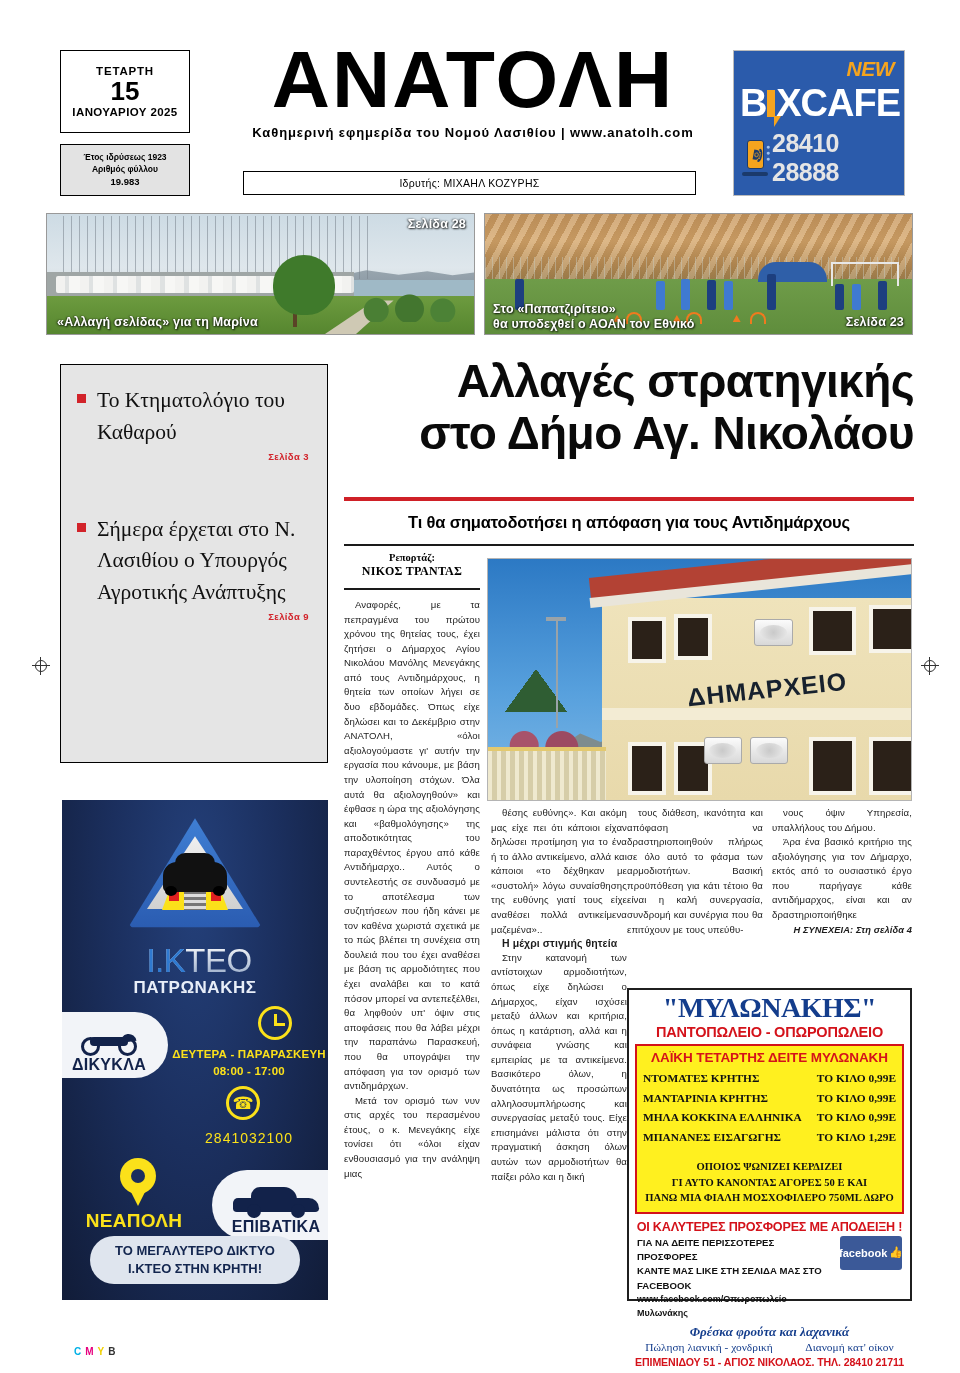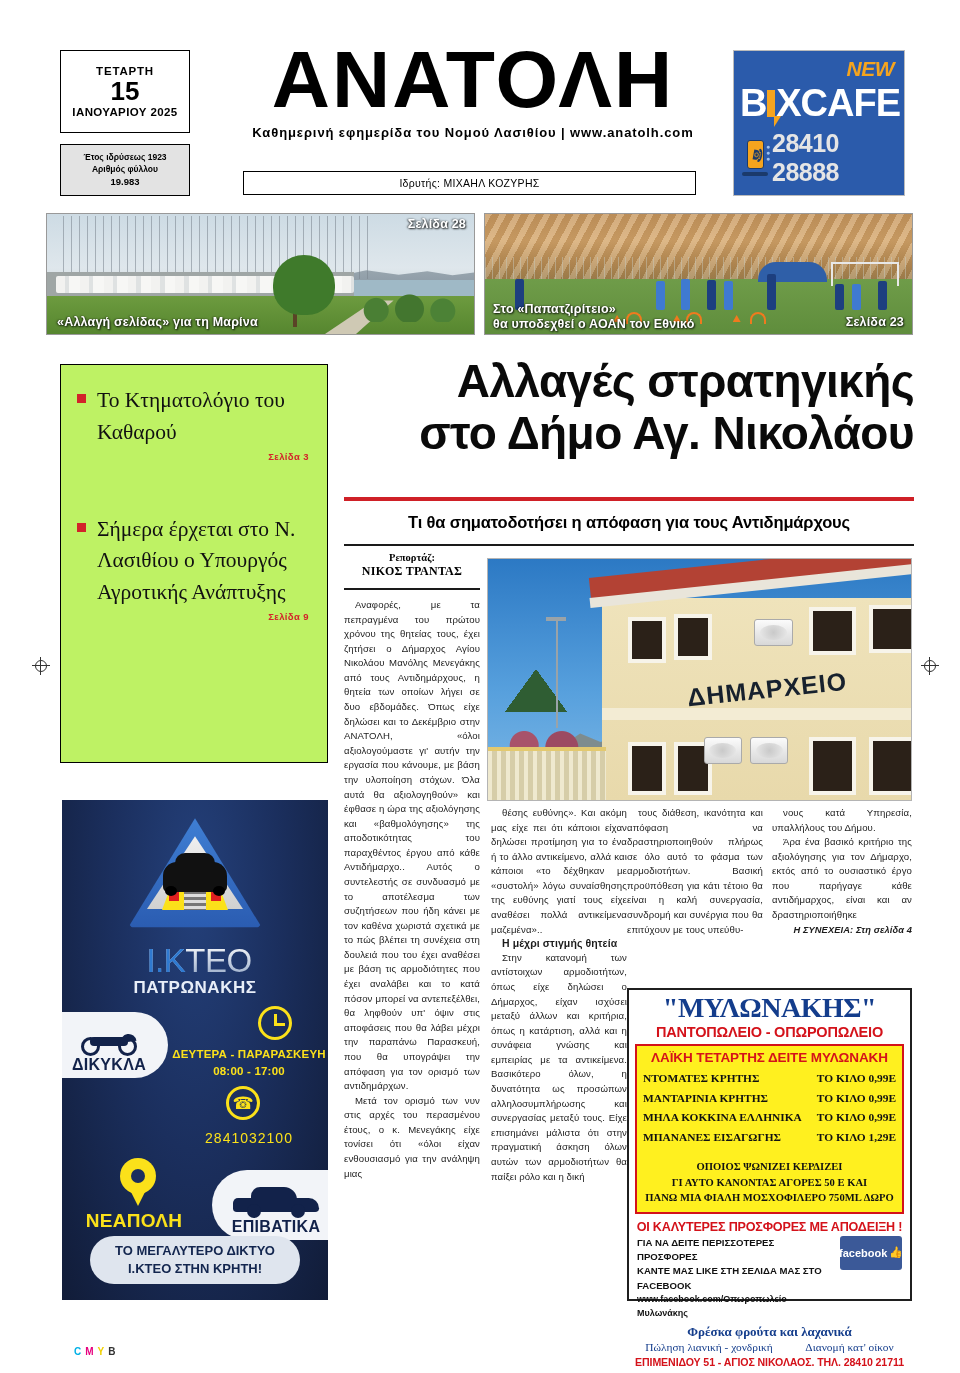--- a/index.html
+++ b/index.html
@@ -151,21 +151,21 @@
     line-height: 1.22; letter-spacing: .2px;
   }
   .tag-bl { left: 10px; bottom: 4px; }
   .tag-br { right: 8px; top: 3px; }
   .tag-sl { left: 8px; bottom: 2px; }
   .tag-sr { right: 8px; bottom: 4px; }
 
   
   .sidebar-box {
     position: absolute; left: 60px; top: 364px; width: 268px; height: 399px;
-    border: 1px solid #000; background: #bef264; padding: 20px 18px 0 14px;
+    border: 1px solid #000; background: #e5e5e5; padding: 20px 18px 0 14px;
   }
   .side-item { position: relative; padding-left: 22px; }
   .side-item .bullet {
     position: absolute; left: 2px; top: 9px; width: 9px; height: 9px; background: #d2232a;
   }
   .side-item .txt {
     font-family: "Liberation Serif", serif; font-size: 21.5px; line-height: 1.48; color: #111;
   }
   .side-item .pg {
     text-align: right; color: #d2232a; font-size: 9.5px; font-weight: bold;
@@ -410,21 +410,21 @@
   .myl-fbwrap { display: flex; align-items: flex-start; padding: 0 8px; margin-top: 2px; }
   .myl-fbtext { flex: 1; font-size: 9.6px; font-weight: bold; color: #111; line-height: 1.5; }
   .myl-fbtext .url { font-size: 9px; }
   .myl-fb {
     width: 62px; height: 34px; background: #3b5998; border-radius: 3px;
     display: flex; align-items: center; justify-content: center; gap: 2px;
     color: #fff; font-size: 11px; font-weight: bold; margin-left: 4px; flex: none;
   }
   .myl-fresh {
     text-align: center; color: #143d8c; font-family: "Liberation Serif", serif;
-    font-weight: bold; font-size: 13px; margin-top: 4px;
+    font-style: italic; font-weight: bold; font-size: 13px; margin-top: 4px;
   }
   .myl-sales {
     display: flex; justify-content: space-around; color: #143d8c;
     font-family: "Liberation Serif", serif; font-size: 11.4px; margin-top: 1px;
   }
   .myl-addr {
     text-align: center; color: #d4121a; font-size: 10.6px; font-weight: bold;
     margin-top: 3px; letter-spacing: -.1px;
   }
 </style>
@@ -588,21 +588,21 @@
     <p>θέσης ευθύνης». Και ακόμη μας είχε πει ότι κάποιοι είχαν δηλώσει προτίμηση για το ένα ή το άλλο αντικείμενο, αλλά και κάποιοι «το δέχθηκαν με «συστολή» λόγω συναίσθησης της ευθύνης γιατί τους είχε αναθέσει πολλά αντικείμενα μαζεμένα»..</p>
     <p class="subhd">Η μέχρι στιγμής θητεία</p>
     <p>Στην κατανομή των αντίστοιχων αρμοδιοτήτων, όπως είχε δηλώσει ο Δήμαρχος, είχαν ισχύσει μεταξύ άλλων και κριτήρια, όπως η κατάρτιση, αλλά και η συνάφεια γνώσης και εμπειρίας με τα αντικείμενα. Βασικότερο όλων, η δυνατότητα ως προσώπων αλληλοσυμπλήρωσης και συνεργασίας μεταξύ τους. Είχε επισημάνει μάλιστα ότι στην πραγματική άσκηση όλων αυτών των αρμοδιοτήτων θα παίξει ρόλο και η δική</p>
   </div>
 
   <div class="col col3">
     <p>τους διάθεση, ικανότητα και απόφαση να δραστηριοποιηθούν πλήρως σε όλο αυτό το φάσμα των αρμοδιοτήτων. Βασική προϋπόθεση για κάτι τέτοιο θα είναι η καλή συνεργασία, συνδρομή και συνέργια που θα επιτύχουν με τους υπεύθυ-</p>
   </div>
 
   <div class="col col4">
-    <p>νους κατά Υπηρεσία, υπαλλήλους του Δήμου.</p>
+    <p>νους όψιν Υπηρεσία, υπαλλήλους του Δήμου.</p>
     <p>Άρα ένα βασικό κριτήριο της αξιολόγησης για τον Δήμαρχο, εκτός από το ουσιαστικό έργο που παρήγαγε κάθε αντιδήμαρχος, είναι και αν δραστηριοποιήθηκε</p>
     <p class="contin">Η ΣΥΝΕΧΕΙΑ: Στη σελίδα 4</p>
   </div>
 
   <div class="kteo">
     <div class="kteo-tri"></div>
     <div class="kteo-tri-in"></div>
     <div class="kteo-road">
       <span class="kteo-redl"></span>
       <span class="kteo-redr"></span>

